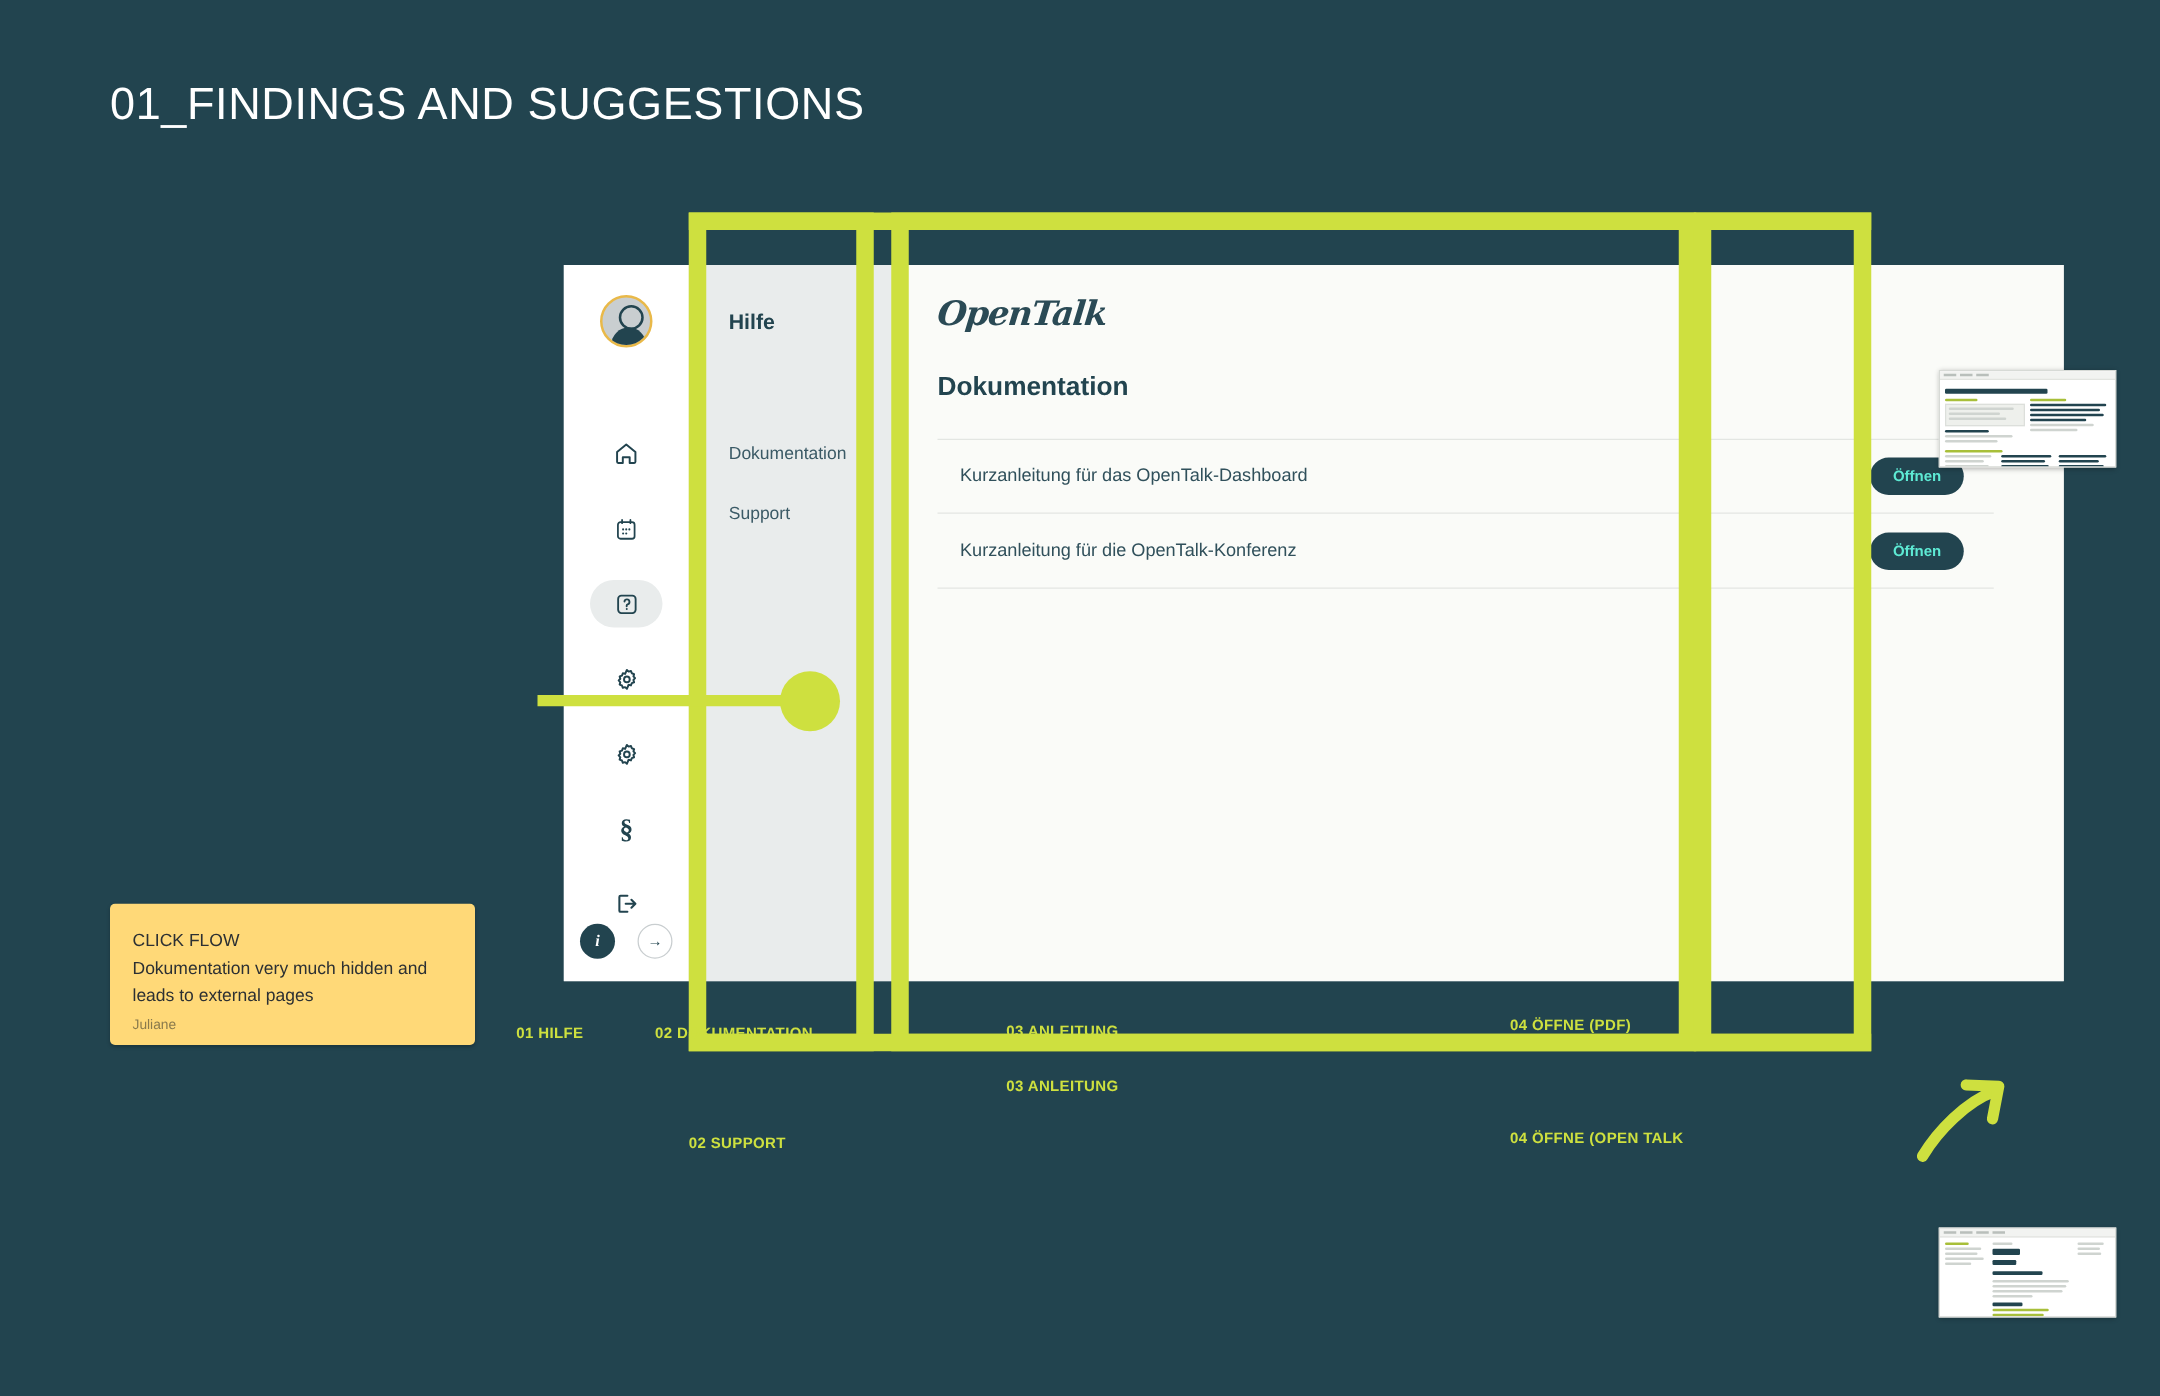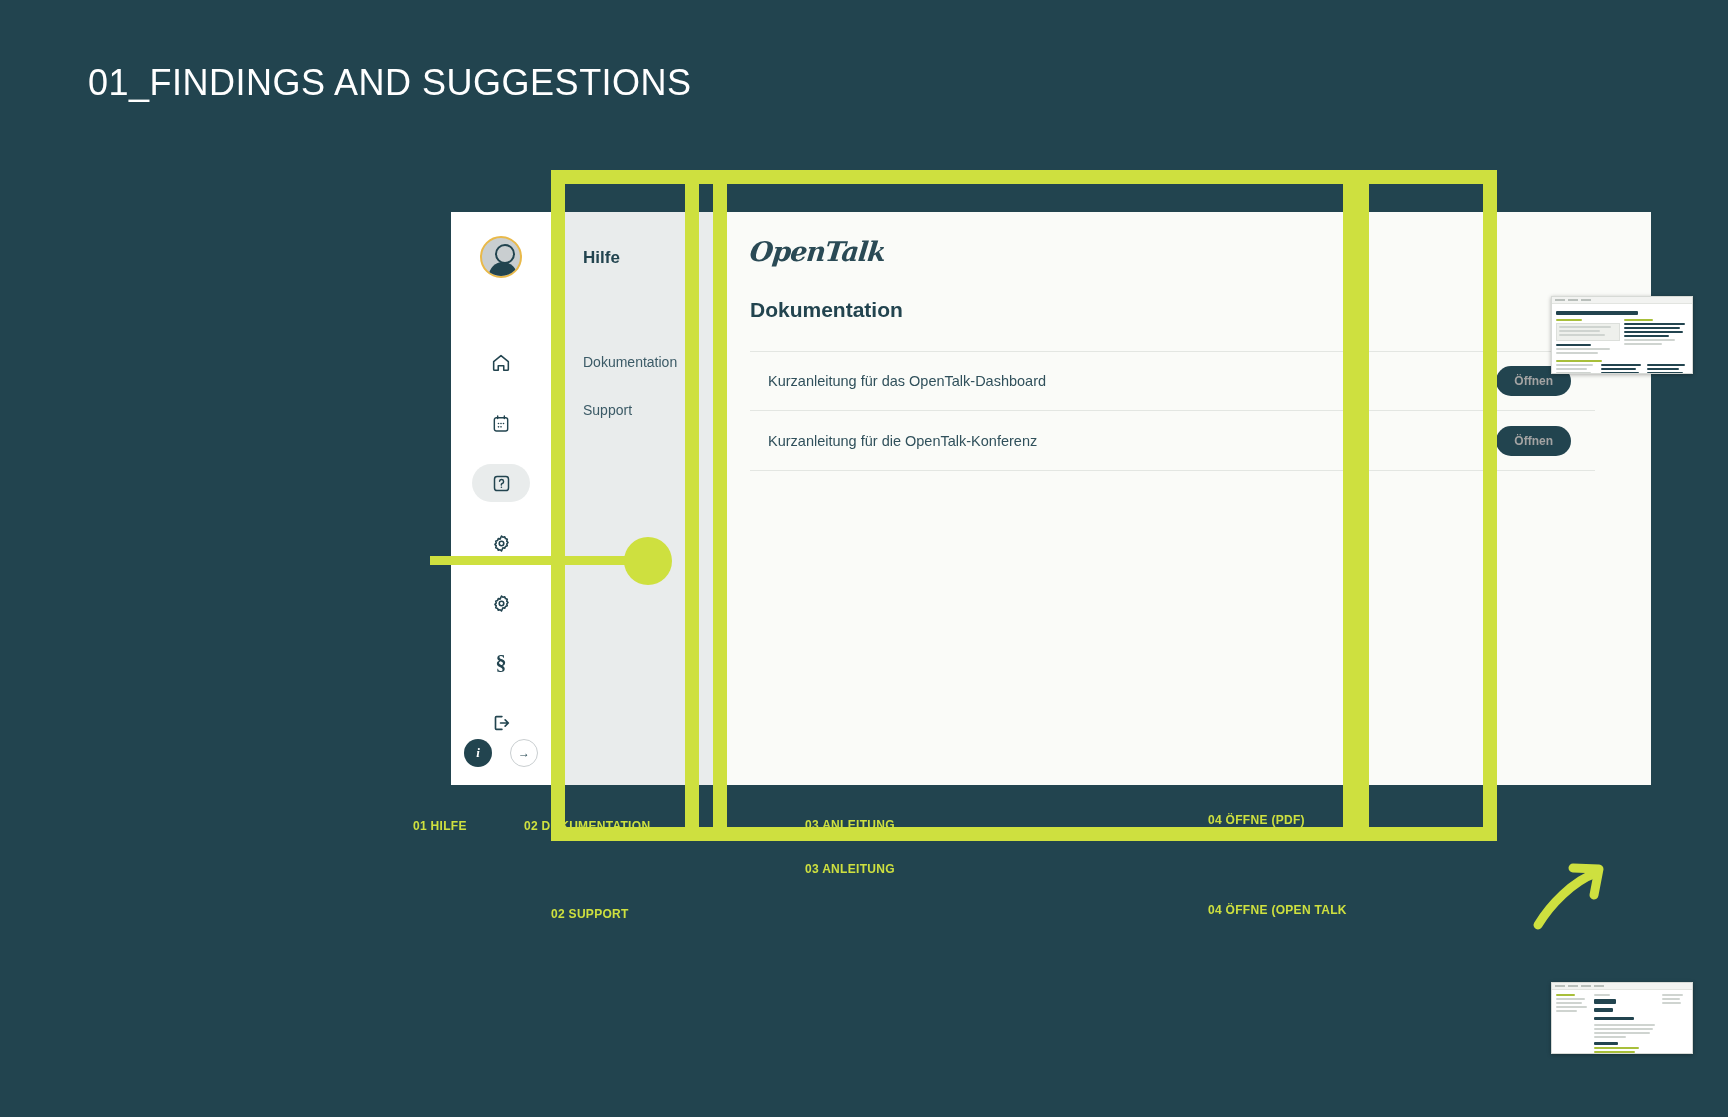--- a/index.html
+++ b/index.html
@@ -73,21 +73,21 @@
   }
   #doc-heading { margin-top:31px; font-size:21px; font-weight:700; color:#22444f; }
   #doc-list { margin-top:29px; background:#fafbf8; }
   .doc-row {
     height:60px; display:flex; align-items:center; justify-content:space-between;
     padding:0 24px 0 18px; border-bottom:1px solid #e3e6e2;
   }
   .doc-row:first-child { border-top:1px solid #e3e6e2; }
   .doc-row-title { font-size:14.5px; color:#30505b; }
   .open-btn {
-    background:#22444f; color:#a3a3a3; font-size:12px; font-weight:700;
+    background:#22444f; color:#5eead4; font-size:12px; font-weight:700;
     border-radius:16px; padding:8px 18px; border:none; white-space:nowrap;
   }
 
   
   .hl { position:absolute; border:0; background:transparent; }
   .hl-col { position:absolute; border:14px solid #cee03f; }
 
   
   #callout-box {
     position:absolute; left:68px; top:457px; width:364px; height:227px;
@@ -246,20 +246,25 @@
   <div class="hl-col" style="left:551px; top:170px; width:148px; height:671px;"></div>
   <div class="hl-col" style="left:713px; top:170px; width:644px; height:671px;"></div>
   <div class="hl-col" style="left:1355px; top:170px; width:142px; height:671px;"></div>
   <div class="hl" style="left:551px; top:170px; width:946px; height:14px; background:#cee03f;"></div>
   <div class="hl" style="left:551px; top:827px; width:946px; height:14px; background:#cee03f;"></div>
 
   <div id="callout-line"></div>
   <div id="callout-dot"></div>
 
 
+  <div id="sticky-note">
+    <div class="note-head">CLICK FLOW</div>
+    <div class="note-body">Dokumentation very much hidden and leads to external pages</div>
+    <div class="note-author">Juliane</div>
+  </div>
 
   <div class="step-label" style="left:413px; top:819px;">01 HILFE</div>
   <div class="step-label" style="left:524px; top:819px;">02 DOKUMENTATION</div>
   <div class="step-label" style="left:805px; top:818px;">03 ANLEITUNG</div>
   <div class="step-label" style="left:805px; top:862px;">03 ANLEITUNG</div>
   <div class="step-label" style="left:551px; top:907px;">02 SUPPORT</div>
   <div class="step-label" style="left:1208px; top:813px;">04 ÖFFNE (PDF)</div>
   <div class="step-label" style="left:1208px; top:903px;">04 ÖFFNE (OPEN TALK</div>
 
   <div class="thumb" style="left:1551px; top:296px; width:142px; height:78px;">

